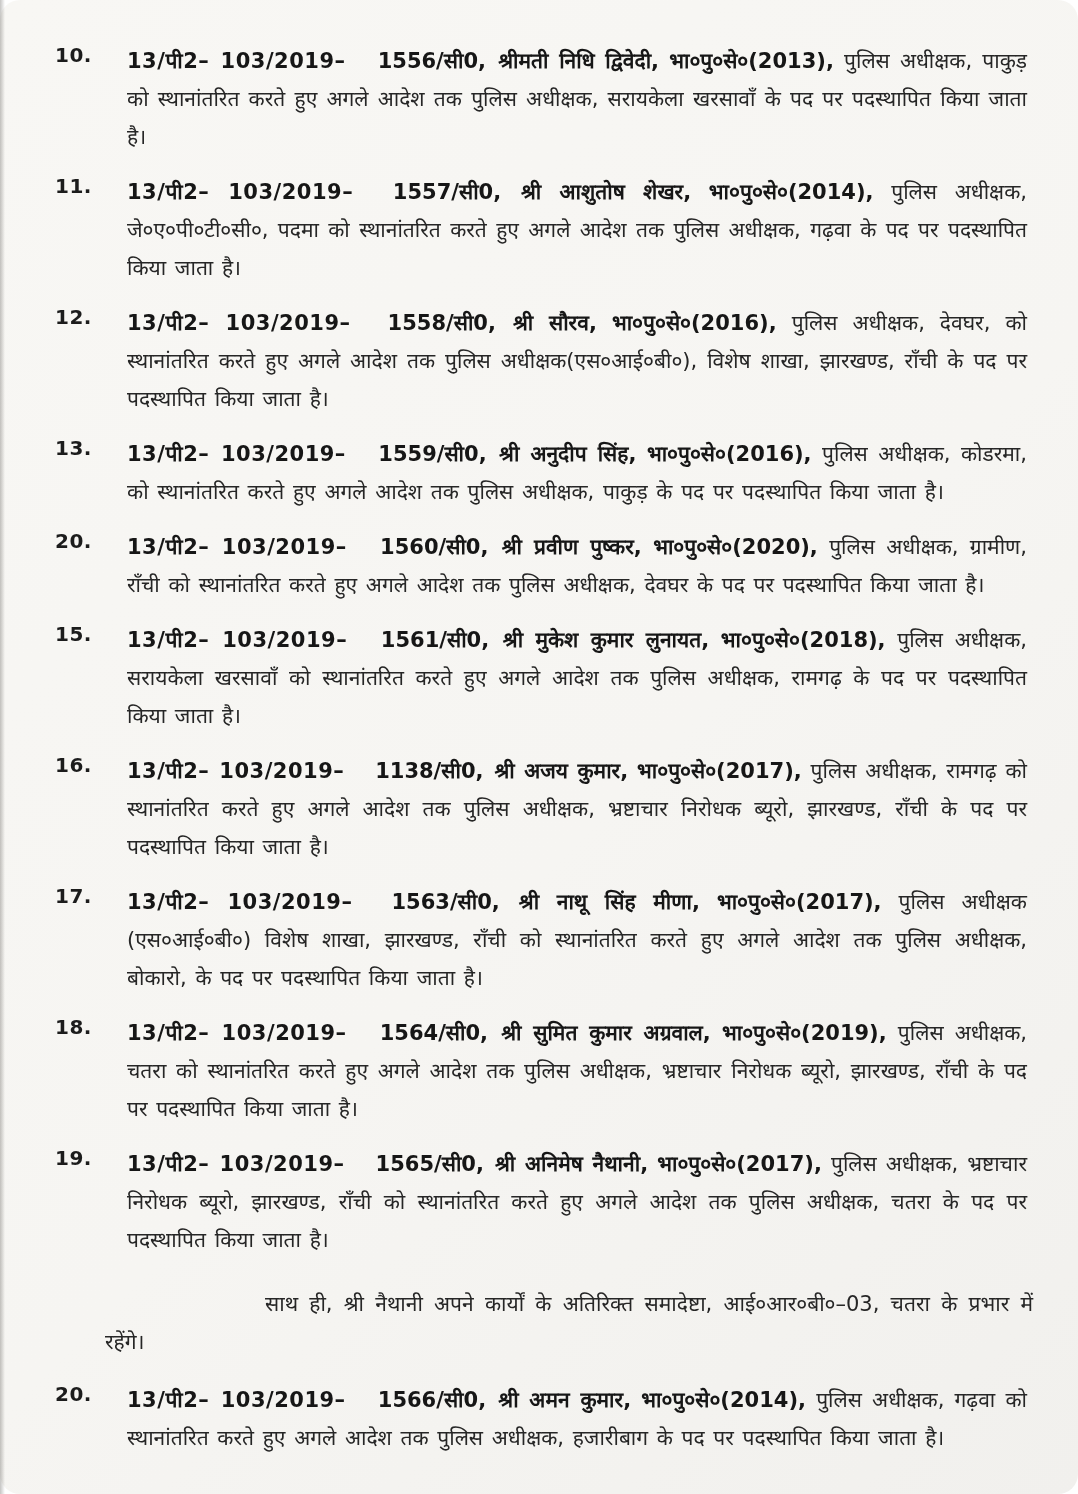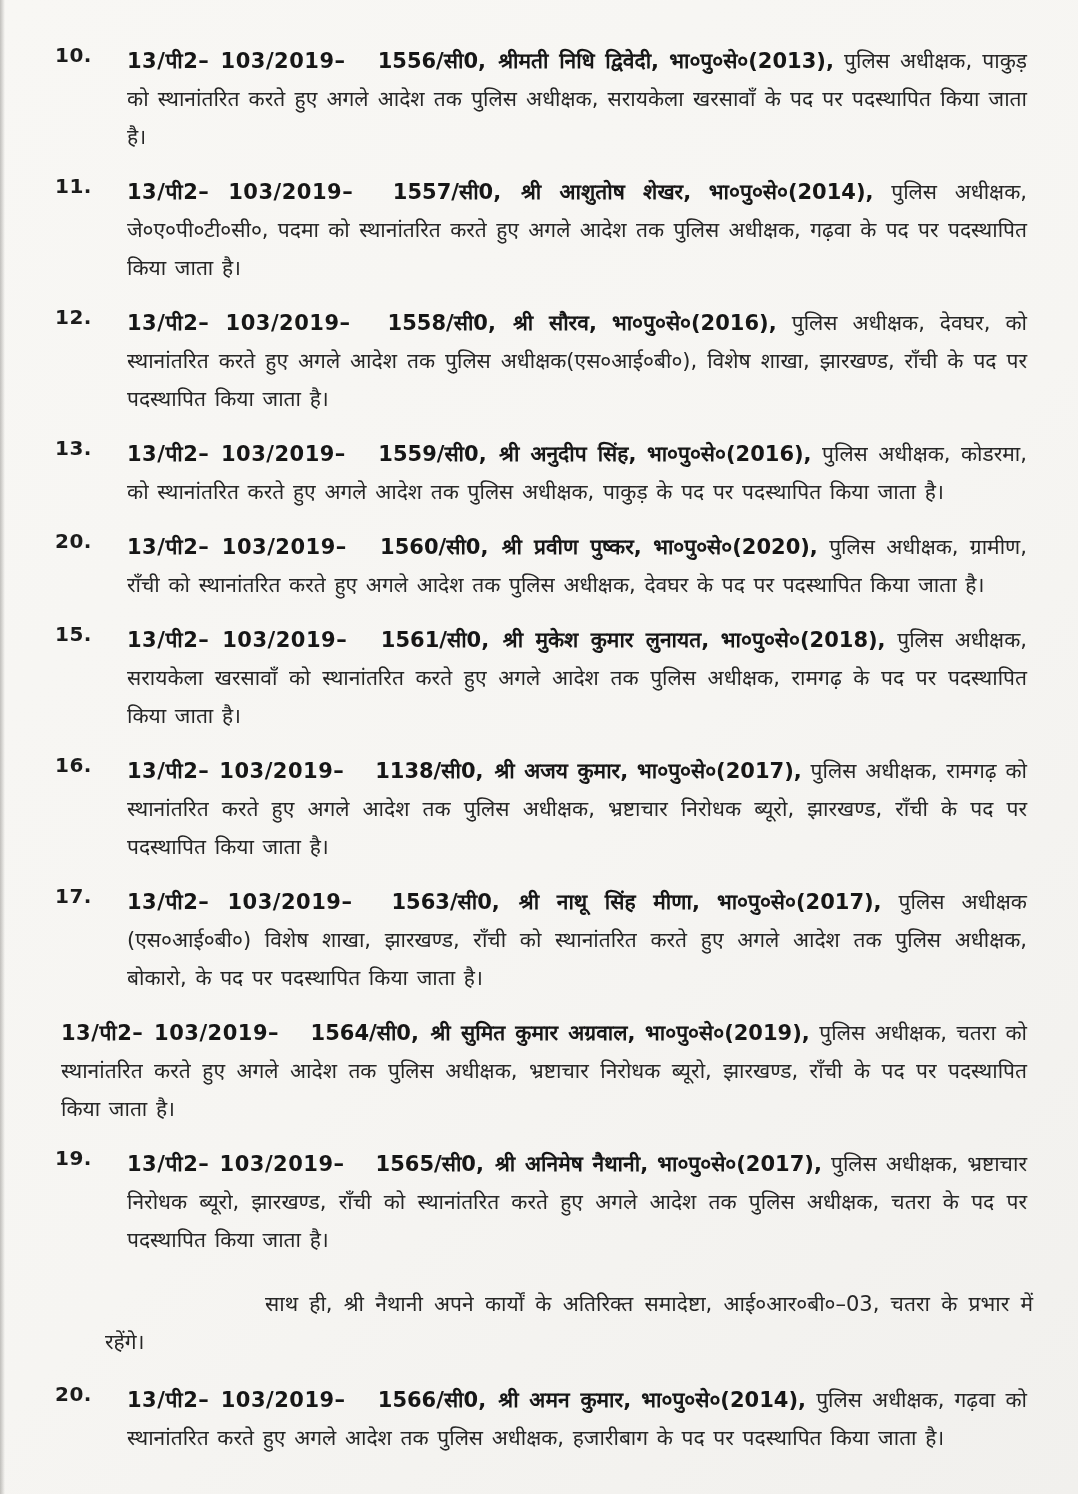--- a/index.html
+++ b/index.html
@@ -11,20 +11,21 @@
     font-family: "DejaVu Sans", sans-serif;
   }
   .page {
     position: relative;
     width: 1078px;
     height: 1494px;
     box-sizing: border-box;
     padding: 36px 45px 0 55px;
     background: linear-gradient(135deg, #f8f7f4 0%, #f6f5f2 55%, #f1f0ed 100%);
     color: #242424;
+    border-radius: 20px;
   }
   .page::before {
     content: "";
     position: absolute;
     left: 0; top: 0; bottom: 0;
     width: 5px;
     background: linear-gradient(90deg, rgba(90,88,84,0.35), rgba(90,88,84,0.0));
   }
   .item {
     display: flex;
@@ -106,20 +107,21 @@
     <span class="num">16.</span>
     <p class="text"><b class="ref">13/पी2– 103/2019–</b> <b class="serial">1138/सी0,</b> <b>श्री अजय कुमार,</b> <b>भा०पु०से०(2017),</b> <span>पुलिस अधीक्षक, रामगढ़ को स्थानांतरित करते हुए अगले आदेश तक पुलिस अधीक्षक, भ्रष्टाचार निरोधक ब्यूरो, झारखण्ड, राँची के पद पर पदस्थापित किया जाता है।</span></p>
   </div>
 
   <div class="item">
     <span class="num">17.</span>
     <p class="text"><b class="ref">13/पी2– 103/2019–</b> <b class="serial">1563/सी0,</b> <b>श्री नाथू सिंह मीणा,</b> <b>भा०पु०से०(2017),</b> <span>पुलिस अधीक्षक (एस०आई०बी०) विशेष शाखा, झारखण्ड, राँची को स्थानांतरित करते हुए अगले आदेश तक पुलिस अधीक्षक, बोकारो, के पद पर पदस्थापित किया जाता है।</span></p>
   </div>
 
   <div class="item">
+    <span class="num">18.</span>
     <p class="text"><b class="ref">13/पी2– 103/2019–</b> <b class="serial">1564/सी0,</b> <b>श्री सुमित कुमार अग्रवाल,</b> <b>भा०पु०से०(2019),</b> <span>पुलिस अधीक्षक, चतरा को स्थानांतरित करते हुए अगले आदेश तक पुलिस अधीक्षक, भ्रष्टाचार निरोधक ब्यूरो, झारखण्ड, राँची के पद पर पदस्थापित किया जाता है।</span></p>
   </div>
 
   <div class="item">
     <span class="num">19.</span>
     <p class="text"><b class="ref">13/पी2– 103/2019–</b> <b class="serial">1565/सी0,</b> <b>श्री अनिमेष नैथानी,</b> <b>भा०पु०से०(2017),</b> <span>पुलिस अधीक्षक, भ्रष्टाचार निरोधक ब्यूरो, झारखण्ड, राँची को स्थानांतरित करते हुए अगले आदेश तक पुलिस अधीक्षक, चतरा के पद पर पदस्थापित किया जाता है।</span></p>
   </div>
 
   <p class="note">साथ ही, श्री नैथानी अपने कार्यों के अतिरिक्त समादेष्टा, आई०आर०बी०–03, चतरा के प्रभार में रहेंगे।</p>
 

